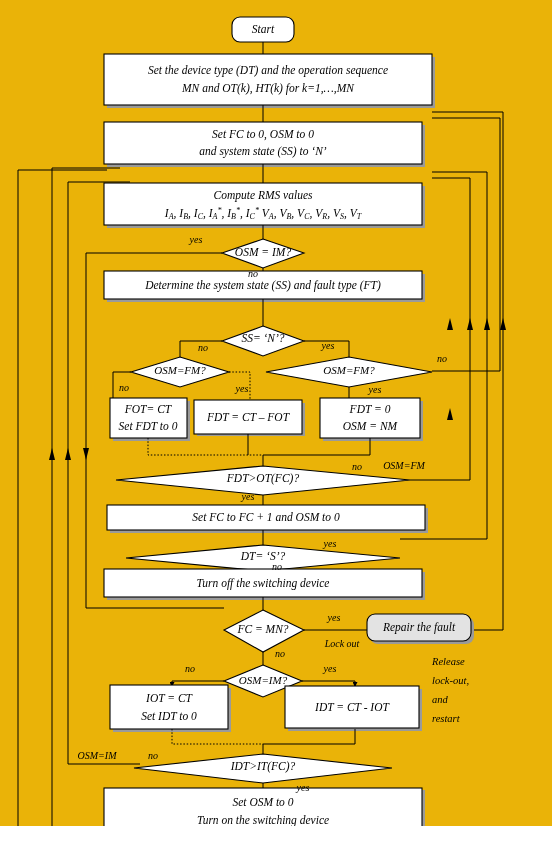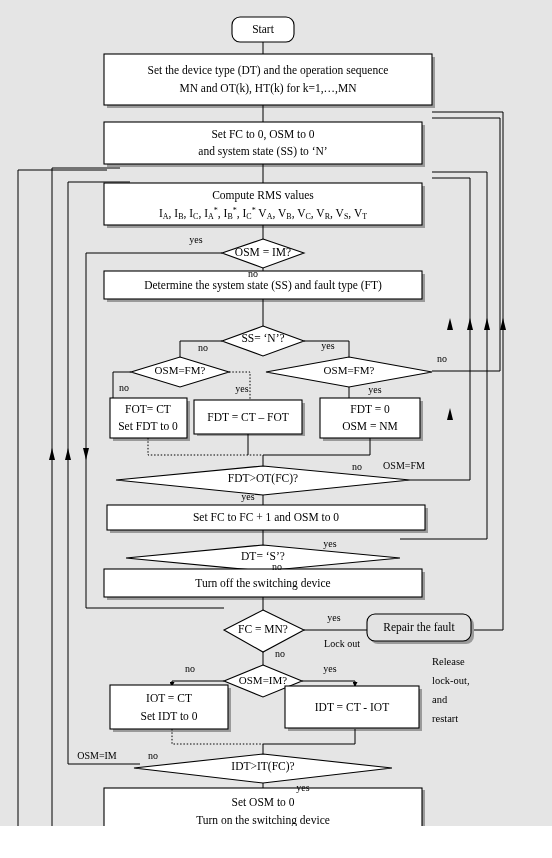--- a/index.html
+++ b/index.html
@@ -7,22 +7,23 @@
     padding: 0;
     background: #ffffff;
   }
   body {
     font-family: "Liberation Serif", "DejaVu Serif", serif;
   }
   #flowchart-root {
     position: relative;
     width: 552px;
     height: 826px;
-    background: #e5e5e5;
+    background: #eab308;
     overflow: hidden;
+    font-style: italic;
   }
   svg.chart-svg {
     position: absolute;
     top: 0;
     left: 0;
     width: 552px;
     height: 858px;
   }
   .node-rect {
     fill: #ffffff;

